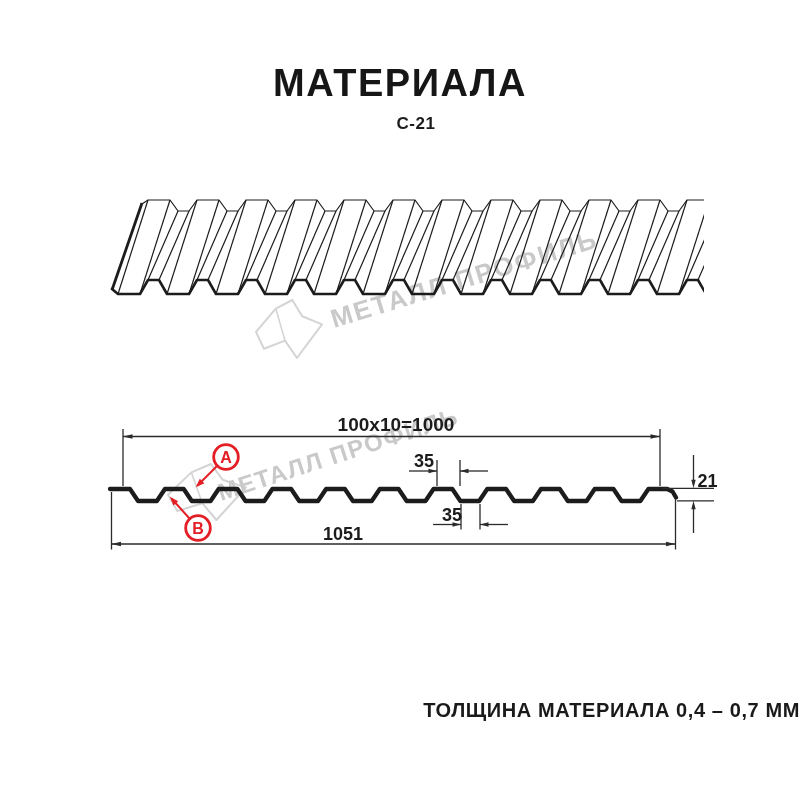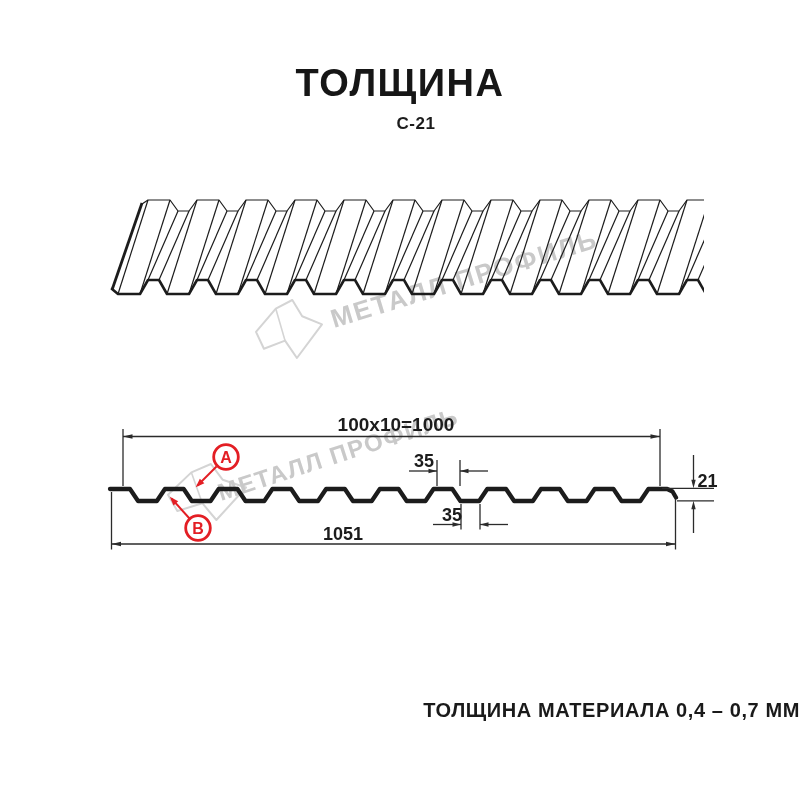--- a/index.html
+++ b/index.html
@@ -10,21 +10,21 @@
   .subtitle{position:absolute;top:114px;left:0;width:800px;text-align:center;
          font-size:17px;font-weight:600;letter-spacing:.5px;color:#1c1c1c;padding-left:16px;}
   .footer{position:absolute;top:699px;left:0;width:800px;text-align:right;
          font-size:20px;font-weight:600;letter-spacing:.6px;color:#1a1a1a;}
   svg{position:absolute;top:0;left:0;}
 </style>
 </head>
 <body>
 
 <div class="page">
-  <div class="title">ТОЛЩИНА</div>
+  <div class="title">МАТЕРИАЛА</div>
   <div class="subtitle">С-21</div>
   <svg id="diagram" width="800" height="800" viewBox="0 0 800 800">
       <g>
         <g>
           <polygon points="256,331.9 275.8,308.7 292.3,300 302.2,316.24 322,324.36 296.92,358 285.04,340.6 263.92,348.72" fill="none" stroke="#d4d4d4" stroke-width="2" stroke-linejoin="round"></polygon>
           <line x1="275.8" y1="308.7" x2="285.04" y2="340.6" stroke-width="1.6" stroke="#d4d4d4"></line>
           <text x="334" y="328" font-size="26" fill="#c9c9c9" text-anchor="start" font-weight="700" font-family="&quot;Liberation Sans&quot;, sans-serif" transform="rotate(-17 334 328)" letter-spacing="2">МЕТАЛЛ ПРОФИЛЬ</text>
         </g>
         <g>
           <polygon points="168,494.8 191.4,472.4 210.9,464 222.6,479.68 246,487.52 216.36,520 202.32,503.2 177.36,511.04" fill="none" stroke="#d4d4d4" stroke-width="2" stroke-linejoin="round"></polygon>

